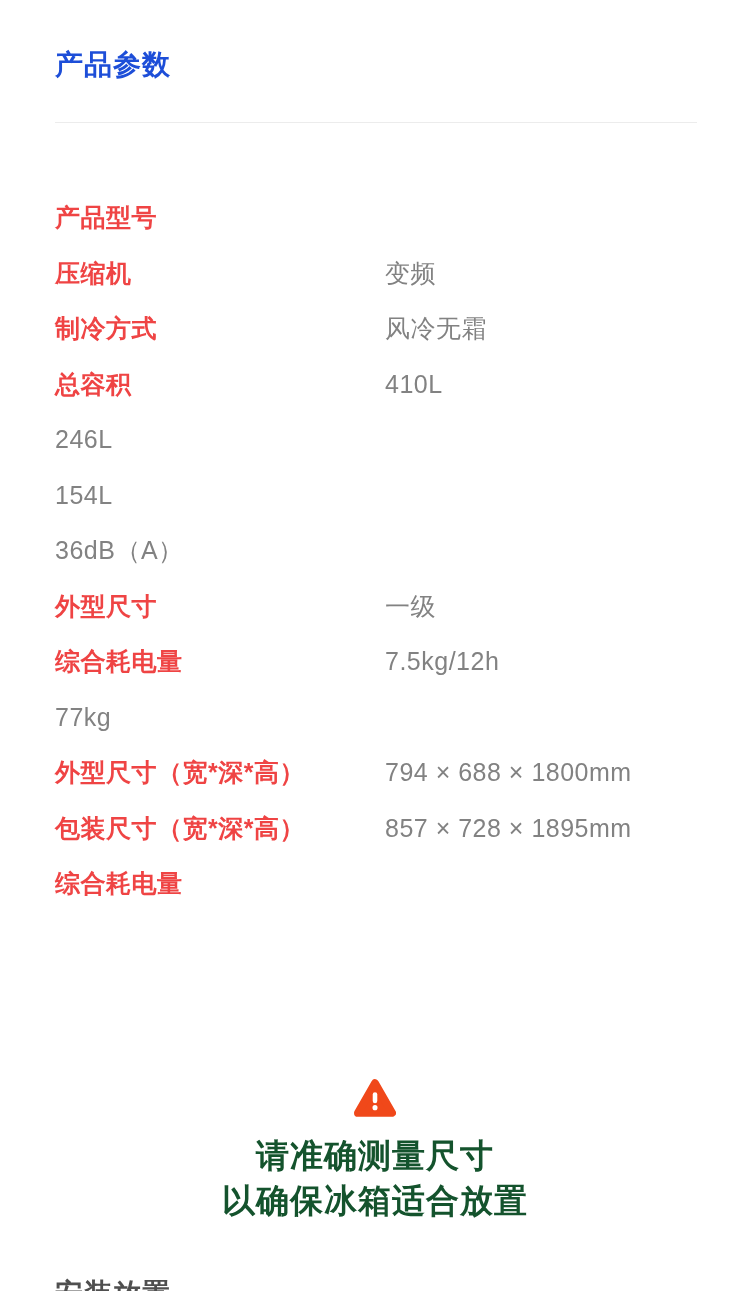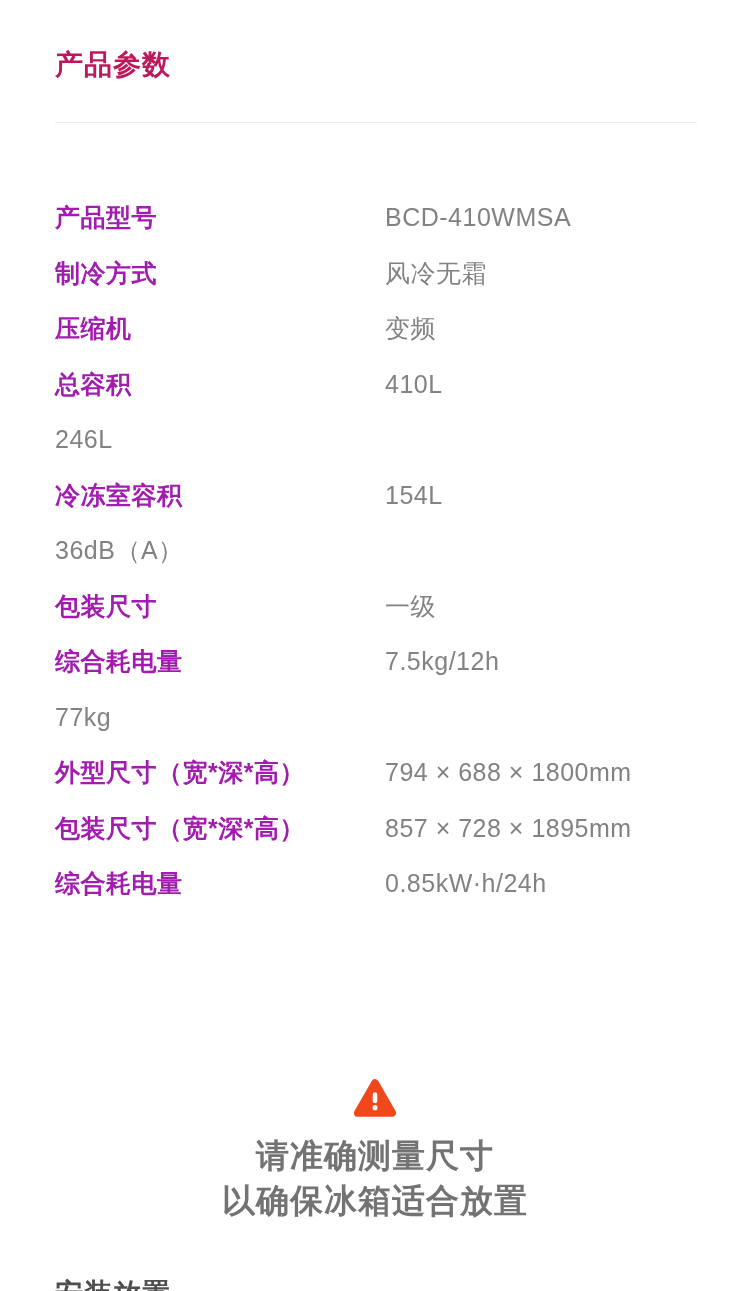--- a/index.html
+++ b/index.html
@@ -14,21 +14,21 @@
     height: 1291px;
     background: #ffffff;
     overflow: hidden;
   }
   .section-title {
     position: absolute;
     left: 55px;
     top: 48px;
     font-size: 28px;
     font-weight: 600;
-    color: #be185d;
+    color: #1d4ed8;
     letter-spacing: 1px;
     line-height: 1.2;
   }
   .divider {
     position: absolute;
     left: 55px;
     width: 642px;
     top: 122px;
     height: 1px;
     background: #ececec;
@@ -42,21 +42,21 @@
   .spec-row {
     height: 55.5px;
     display: flex;
     align-items: center;
   }
   .spec-label {
     width: 330px;
     flex: 0 0 330px;
     font-size: 25px;
     font-weight: 700;
-    color: #a21caf;
+    color: #ef4444;
     letter-spacing: 0.5px;
     white-space: nowrap;
   }
   .spec-value {
     font-size: 25px;
     font-weight: 500;
     color: #828282;
     letter-spacing: 0.5px;
     white-space: nowrap;
   }
@@ -68,21 +68,21 @@
     text-align: center;
   }
   .warning-icon {
     display: inline-block;
     width: 42px;
     height: 40px;
   }
   .warning-text {
     font-size: 33px;
     font-weight: 700;
-    color: #737373;
+    color: #14532d;
     line-height: 45px;
     letter-spacing: 1px;
   }
   .warning-text.first {
     margin-top: 11px;
   }
   .next-section-title {
     position: absolute;
     left: 55px;
     top: 1277px;
@@ -97,66 +97,63 @@
 <body>
 
 <div class="page">
 
   <div class="section-title">产品参数</div>
   <div class="divider"></div>
 
   <div class="specs">
     <div class="spec-row">
       <div class="spec-label">产品型号</div>
-      <div class="spec-value">BCD-410WMSA</div>
+    </div>
+    <div class="spec-row">
+      <div class="spec-label">压缩机</div>
+      <div class="spec-value">变频</div>
     </div>
     <div class="spec-row">
       <div class="spec-label">制冷方式</div>
       <div class="spec-value">风冷无霜</div>
-    </div>
-    <div class="spec-row">
-      <div class="spec-label">压缩机</div>
-      <div class="spec-value">变频</div>
     </div>
     <div class="spec-row">
       <div class="spec-label">总容积</div>
       <div class="spec-value">410L</div>
     </div>
     <div class="spec-row">
       <div class="spec-value">246L</div>
     </div>
     <div class="spec-row">
-      <div class="spec-label">冷冻室容积</div>
       <div class="spec-value">154L</div>
     </div>
     <div class="spec-row">
       <div class="spec-value">36dB（A）</div>
     </div>
     <div class="spec-row">
-      <div class="spec-label">包装尺寸</div>
+      <div class="spec-label">外型尺寸</div>
       <div class="spec-value">一级</div>
     </div>
     <div class="spec-row">
       <div class="spec-label">综合耗电量</div>
       <div class="spec-value">7.5kg/12h</div>
     </div>
     <div class="spec-row">
       <div class="spec-value">77kg</div>
     </div>
     <div class="spec-row">
       <div class="spec-label">外型尺寸（宽*深*高）</div>
       <div class="spec-value">794 × 688 × 1800mm</div>
     </div>
     <div class="spec-row">
       <div class="spec-label">包装尺寸（宽*深*高）</div>
       <div class="spec-value">857 × 728 × 1895mm</div>
     </div>
     <div class="spec-row">
       <div class="spec-label">综合耗电量</div>
-      <div class="spec-value">0.85kW·h/24h</div>
     </div>
   </div>
 
   <div class="warning">
     <span class="warning-icon">
       <svg width="42" height="40" viewBox="0 0 48 44" xmlns="http://www.w3.org/2000/svg">
         <path d="M24 5 L43.5 39 L4.5 39 Z" fill="#f0481a" stroke="#f0481a" stroke-width="9" stroke-linejoin="round"></path>
         <rect x="21.4" y="15.5" width="5.2" height="12.5" rx="2.6" fill="#ffffff"></rect>
         <circle cx="24" cy="33" r="2.9" fill="#ffffff"></circle>
       </svg>

